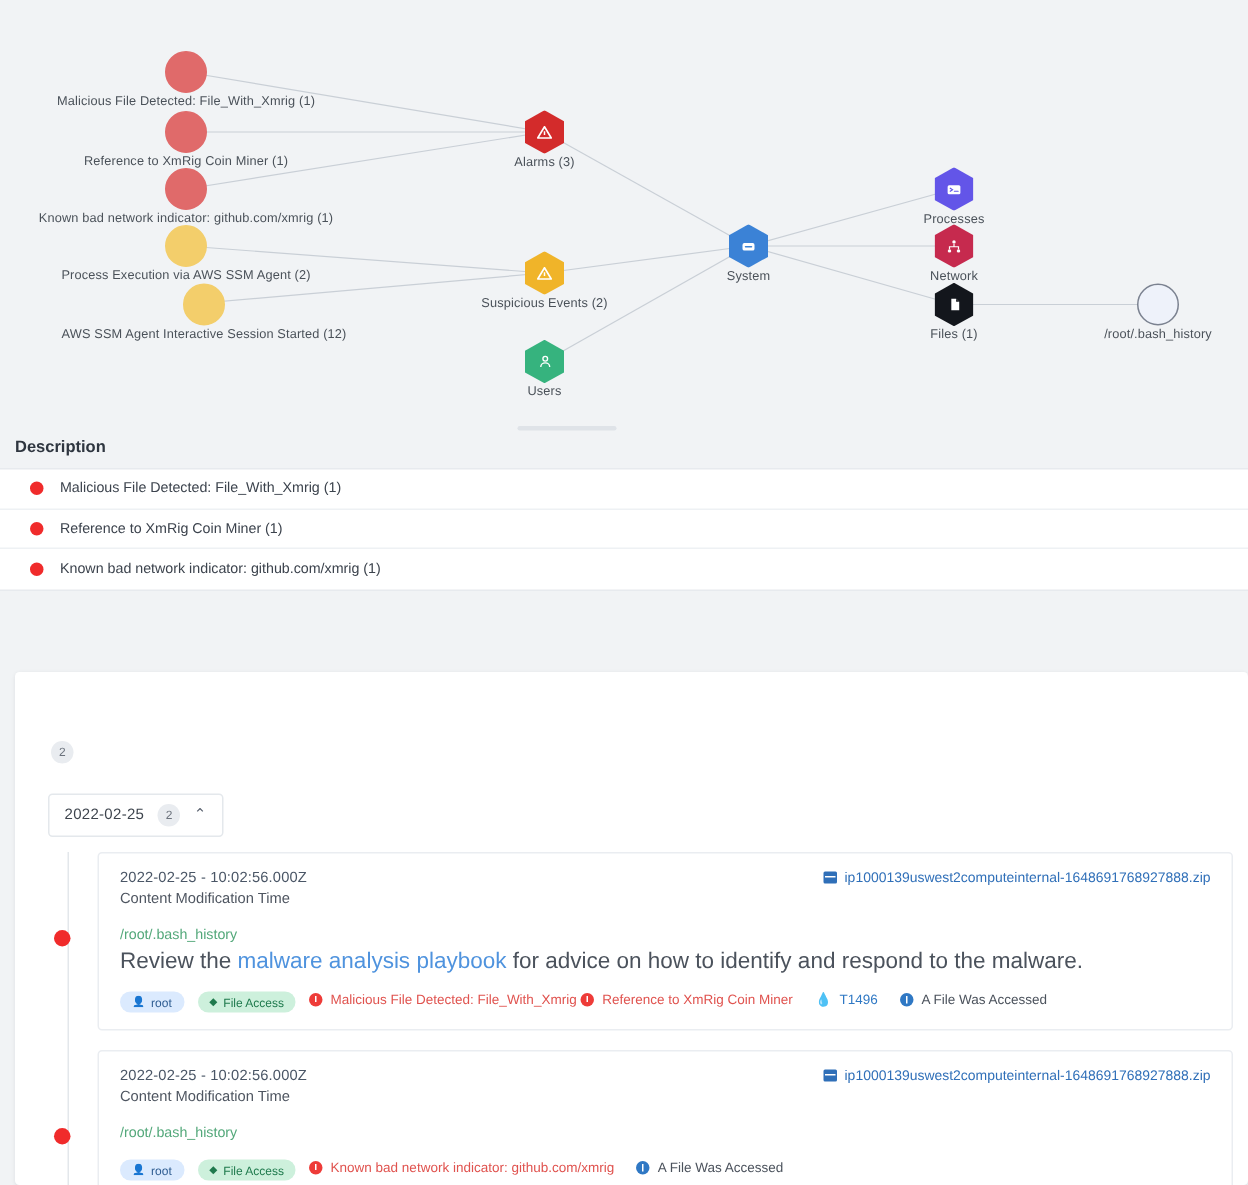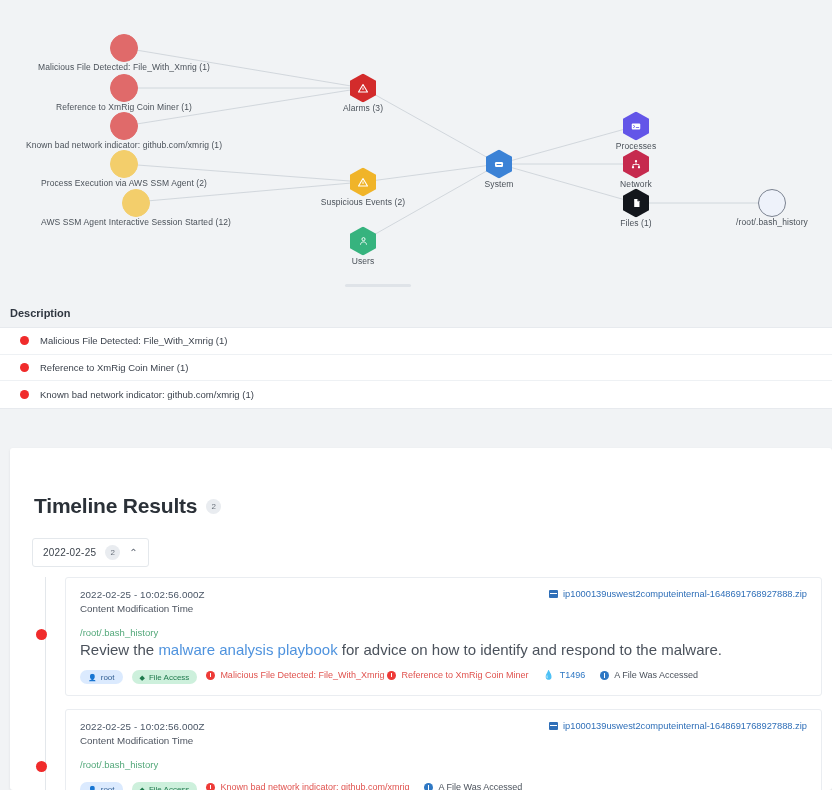--- a/index.html
+++ b/index.html
@@ -45,21 +45,21 @@
   
   .graph-nub{
     position:absolute; left:345px; top:284px; width:66px; height:3px;
     background:#dfe3e8; border-radius:2px;
   }
 
   
   .desc-wrap{ position:absolute; left:0; top:292px; width:832px; }
   .desc-title{
     font-size:11px; font-weight:bold; color:#2f3640;
-    margin:15px 0 8px 10px;
+    margin:0 0 8px 10px;
   }
   .desc-card{
     background:#fff; border-top:1px solid #e7eaee; border-bottom:1px solid #e7eaee;
     width:832px;
   }
   .desc-row{
     display:flex; align-items:center; gap:11px;
     padding:0 0 0 20px; height:26.5px;
     border-bottom:1px solid #eef1f4;
     font-size:9.5px; color:#3c434d;
@@ -284,21 +284,20 @@
     <div class="desc-row">
       <span class="dot-red"></span>
       <span>Known bad network indicator: github.com/xmrig (1)</span>
     </div>
   </div>
 </div>
 
 <div class="timeline-card">
 
   <div class="tl-head">
-    <span class="tl-title">Timeline Results</span>
     <span class="badge-grey">2</span>
   </div>
 
   <div class="date-group">
     <span class="date-label">2022-02-25</span>
     <span class="badge-grey">2</span>
     <span class="chev">⌃</span>
   </div>
 
   <div class="tl-body">

